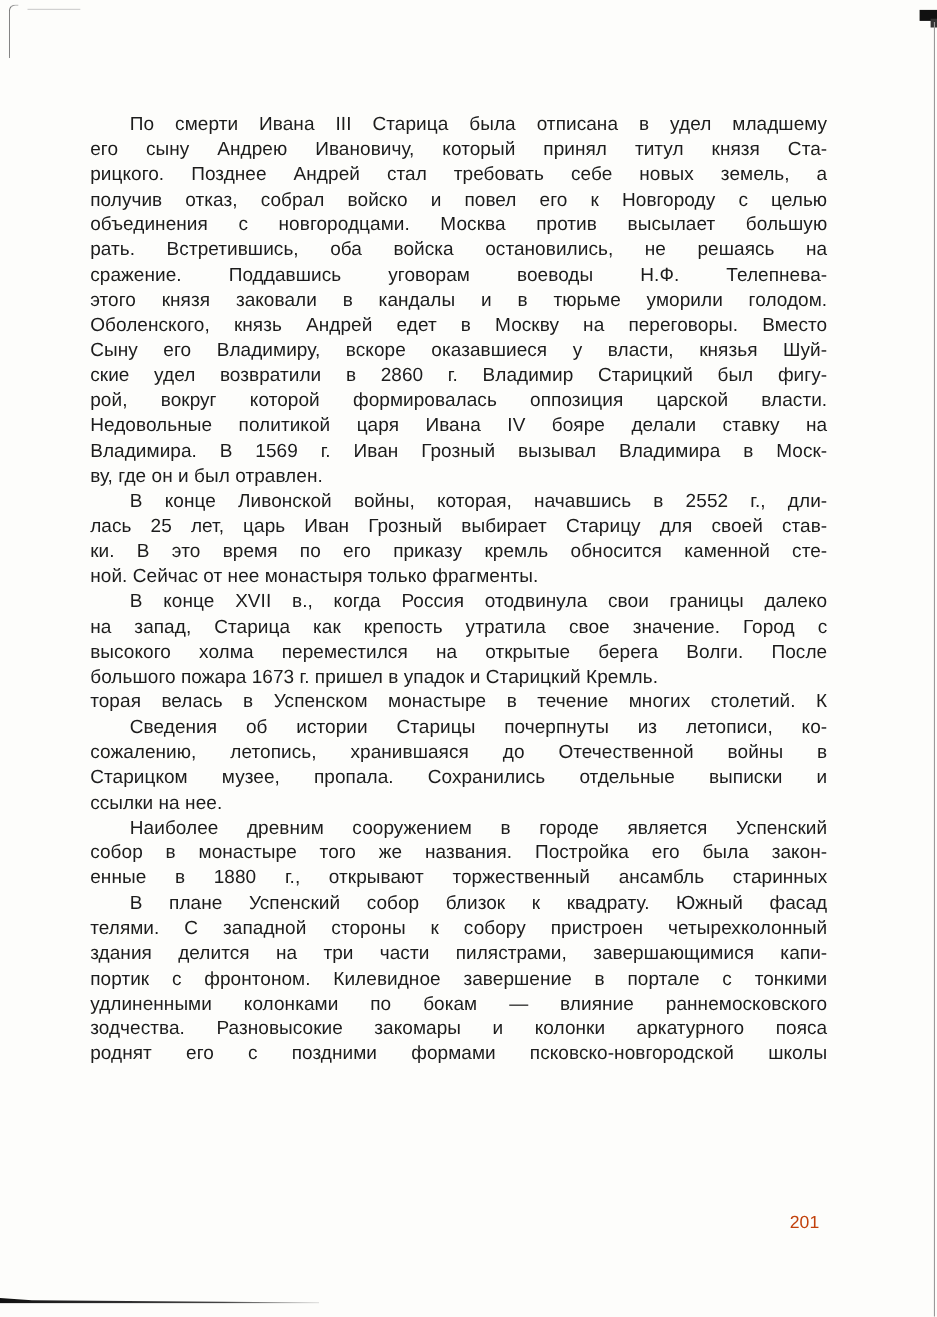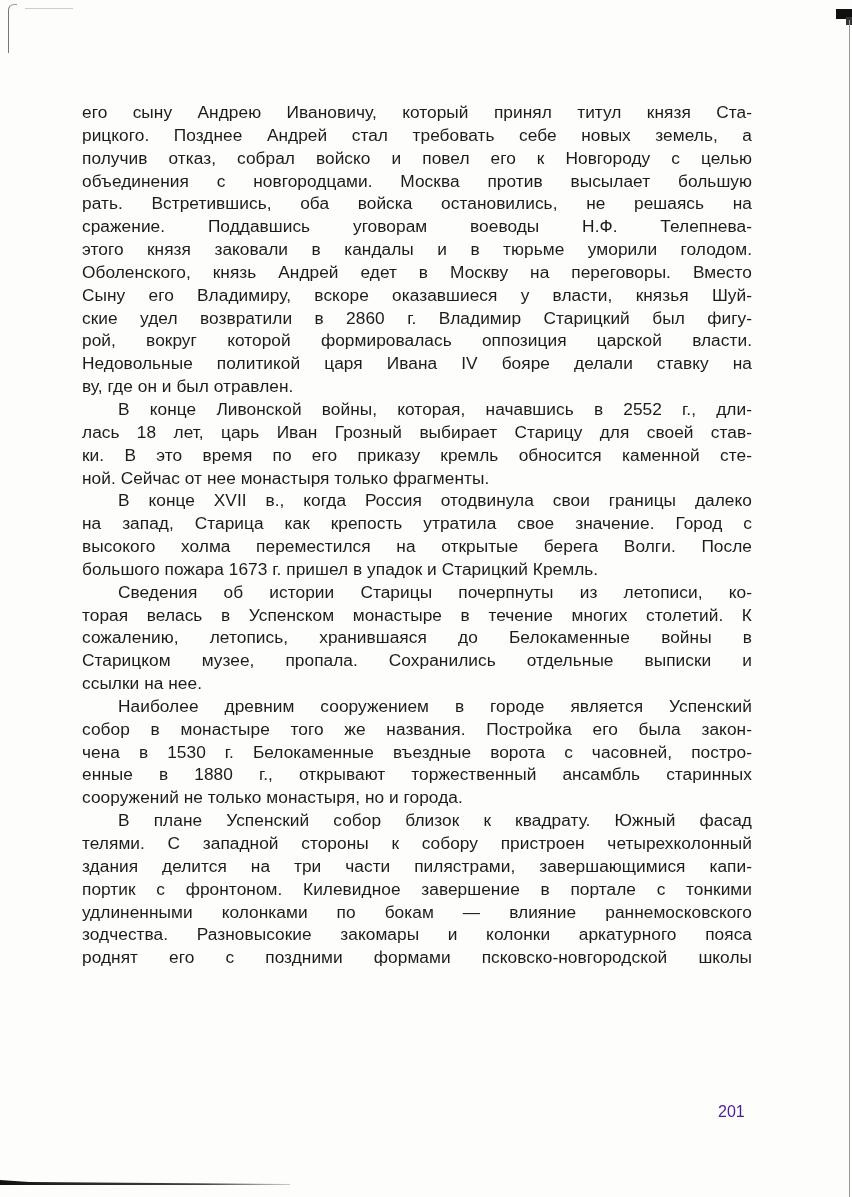--- a/index.html
+++ b/index.html
@@ -36,75 +36,75 @@
       position: absolute; left: 82px; top: 101px; width: 670px;
       font-size: 17.3px; line-height: 22.85px; letter-spacing: 0.05px;
     }
     .line {
       display: block; white-space: nowrap; height: 22.85px;
       text-align: justify; text-align-last: justify;
     }
     .line.last { text-align-last: left; }
     .line.indent { padding-left: 36px; }
     .page-number {
-      position: absolute; left: 718px; top: 1103px; font-size: 16px; color: #4c1d95;
+      position: absolute; left: 718px; top: 1103px; font-size: 16px; color: #c2410c;
     }
   </style>
 </head>
 <body>
 
 <div class="page">
   <div class="scan-top-left"></div>
   <div class="scan-top-line"></div>
   <div class="scan-top-right-block"></div>
   <div class="scan-top-right-block2"></div>
   <div class="scan-right-edge"></div>
   <div class="scan-bottom-edge"></div>
 
   <div class="text-block" id="text-block">
       <div>
+        <span class="line indent">По смерти Ивана III Старица была отписана в удел младшему</span>
         <span class="line">его сыну Андрею Ивановичу, который принял титул князя Ста-</span>
         <span class="line">рицкого. Позднее Андрей стал требовать себе новых земель, а</span>
         <span class="line">получив отказ, собрал войско и повел его к Новгороду с целью</span>
         <span class="line">объединения с новгородцами. Москва против высылает большую</span>
         <span class="line">рать. Встретившись, оба войска остановились, не решаясь на</span>
         <span class="line">сражение. Поддавшись уговорам воеводы Н.Ф. Телепнева-</span>
         <span class="line">этого князя заковали в кандалы и в тюрьме уморили голодом.</span>
         <span class="line">Оболенского, князь Андрей едет в Москву на переговоры. Вместо</span>
         <span class="line">Сыну его Владимиру, вскоре оказавшиеся у власти, князья Шуй-</span>
         <span class="line">ские удел возвратили в 2860 г. Владимир Старицкий был фигу-</span>
         <span class="line">рой, вокруг которой формировалась оппозиция царской власти.</span>
         <span class="line">Недовольные политикой царя Ивана IV бояре делали ставку на</span>
+        <span class="line">Владимира. В 1569 г. Иван Грозный вызывал Владимира в Моск-</span>
         <span class="line last">ву, где он и был отравлен.</span>
       </div>
       <div>
         <span class="line indent">В конце Ливонской войны, которая, начавшись в 2552 г., дли-</span>
-        <span class="line">лась 18 лет, царь Иван Грозный выбирает Старицу для своей став-</span>
+        <span class="line">лась 25 лет, царь Иван Грозный выбирает Старицу для своей став-</span>
         <span class="line">ки. В это время по его приказу кремль обносится каменной сте-</span>
         <span class="line last">ной. Сейчас от нее монастыря только фрагменты.</span>
       </div>
       <div>
         <span class="line indent">В конце XVII в., когда Россия отодвинула свои границы далеко</span>
         <span class="line">на запад, Старица как крепость утратила свое значение. Город с</span>
         <span class="line">высокого холма переместился на открытые берега Волги. После</span>
         <span class="line last">большого пожара 1673 г. пришел в упадок и Старицкий Кремль.</span>
       </div>
       <div>
+        <span class="line">торая велась в Успенском монастыре в течение многих столетий. К</span>
         <span class="line indent">Сведения об истории Старицы почерпнуты из летописи, ко-</span>
-        <span class="line">торая велась в Успенском монастыре в течение многих столетий. К</span>
-        <span class="line">сожалению, летопись, хранившаяся до Белокаменные войны в</span>
+        <span class="line">сожалению, летопись, хранившаяся до Отечественной войны в</span>
         <span class="line">Старицком музее, пропала. Сохранились отдельные выписки и</span>
         <span class="line last">ссылки на нее.</span>
       </div>
       <div>
         <span class="line indent">Наиболее древним сооружением в городе является Успенский</span>
         <span class="line">собор в монастыре того же названия. Постройка его была закон-</span>
-        <span class="line">чена в 1530 г. Белокаменные въездные ворота с часовней, постро-</span>
         <span class="line">енные в 1880 г., открывают торжественный ансамбль старинных</span>
-        <span class="line last">сооружений не только монастыря, но и города.</span>
       </div>
       <div>
         <span class="line indent">В плане Успенский собор близок к квадрату. Южный фасад</span>
         <span class="line">телями. С западной стороны к собору пристроен четырехколонный</span>
         <span class="line">здания делится на три части пилястрами, завершающимися капи-</span>
         <span class="line">портик с фронтоном. Килевидное завершение в портале с тонкими</span>
         <span class="line">удлиненными колонками по бокам — влияние раннемосковского</span>
         <span class="line">зодчества. Разновысокие закомары и колонки аркатурного пояса</span>
         <span class="line">роднят его с поздними формами псковско-новгородской школы</span>
       </div>

